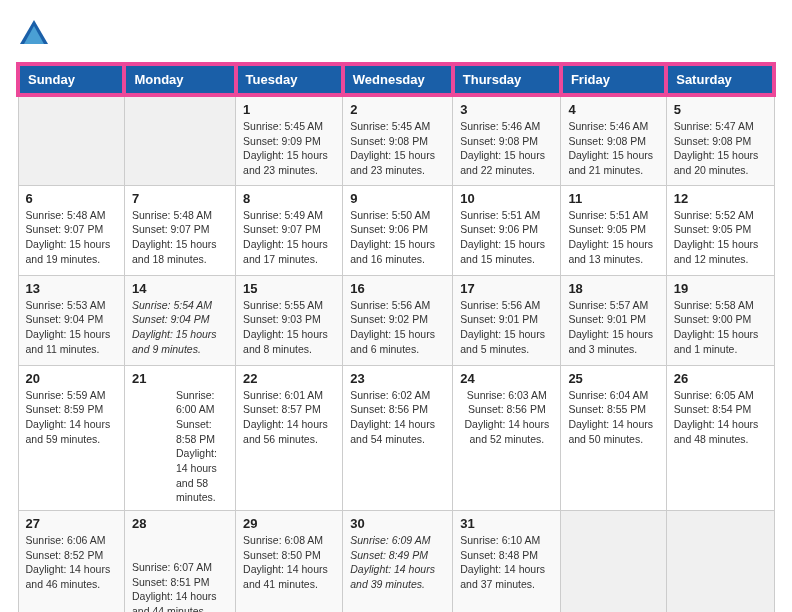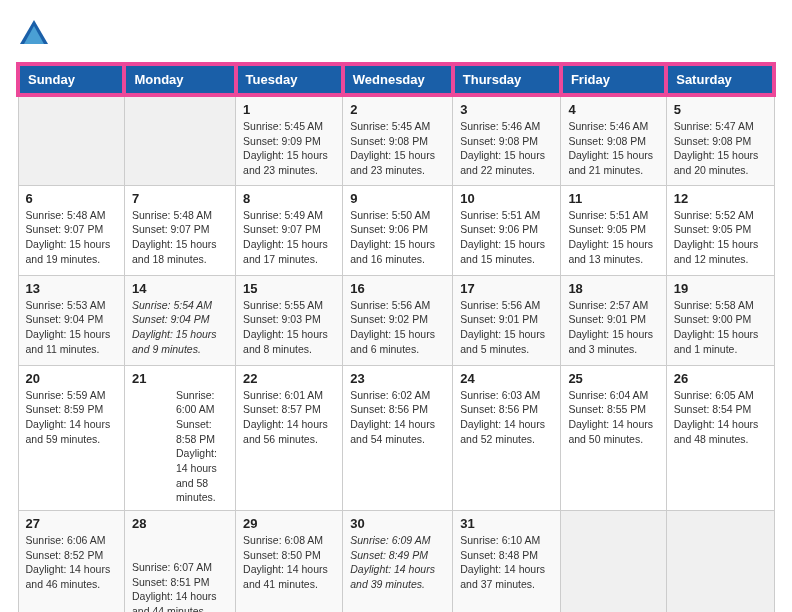--- a/index.html
+++ b/index.html
@@ -232,21 +232,21 @@
 Daylight: 15 hours and 6 minutes.</div>
         </td>
         <td>
           <span class="day-number">17</span>
           <div class="day-info" style="white-space: pre-line;">Sunrise: 5:56 AM
 Sunset: 9:01 PM
 Daylight: 15 hours and 5 minutes.</div>
         </td>
         <td>
           <span class="day-number">18</span>
-          <div class="day-info" style="white-space: pre-line;">Sunrise: 2:57 AM
+          <div class="day-info" style="white-space: pre-line;">Sunrise: 5:57 AM
 Sunset: 9:01 PM
 Daylight: 15 hours and 3 minutes.</div>
         </td>
         <td>
           <span class="day-number">19</span>
           <div class="day-info" style="white-space: pre-line;">Sunrise: 5:58 AM
 Sunset: 9:00 PM
 Daylight: 15 hours and 1 minute.</div>
         </td>
       </tr>
@@ -270,21 +270,21 @@
 Daylight: 14 hours and 56 minutes.</div>
         </td>
         <td>
           <span class="day-number">23</span>
           <div class="day-info" style="white-space: pre-line;">Sunrise: 6:02 AM
 Sunset: 8:56 PM
 Daylight: 14 hours and 54 minutes.</div>
         </td>
         <td>
           <span class="day-number">24</span>
-          <div class="day-info" style="white-space: pre-line;">Sunrise: 6:03 AM
+          <div class="day-info" style="white-space: pre-line; text-align: center;">Sunrise: 6:03 AM
 Sunset: 8:56 PM
 Daylight: 14 hours and 52 minutes.</div>
         </td>
         <td>
           <span class="day-number">25</span>
           <div class="day-info" style="white-space: pre-line;">Sunrise: 6:04 AM
 Sunset: 8:55 PM
 Daylight: 14 hours and 50 minutes.</div>
         </td>
         <td>

